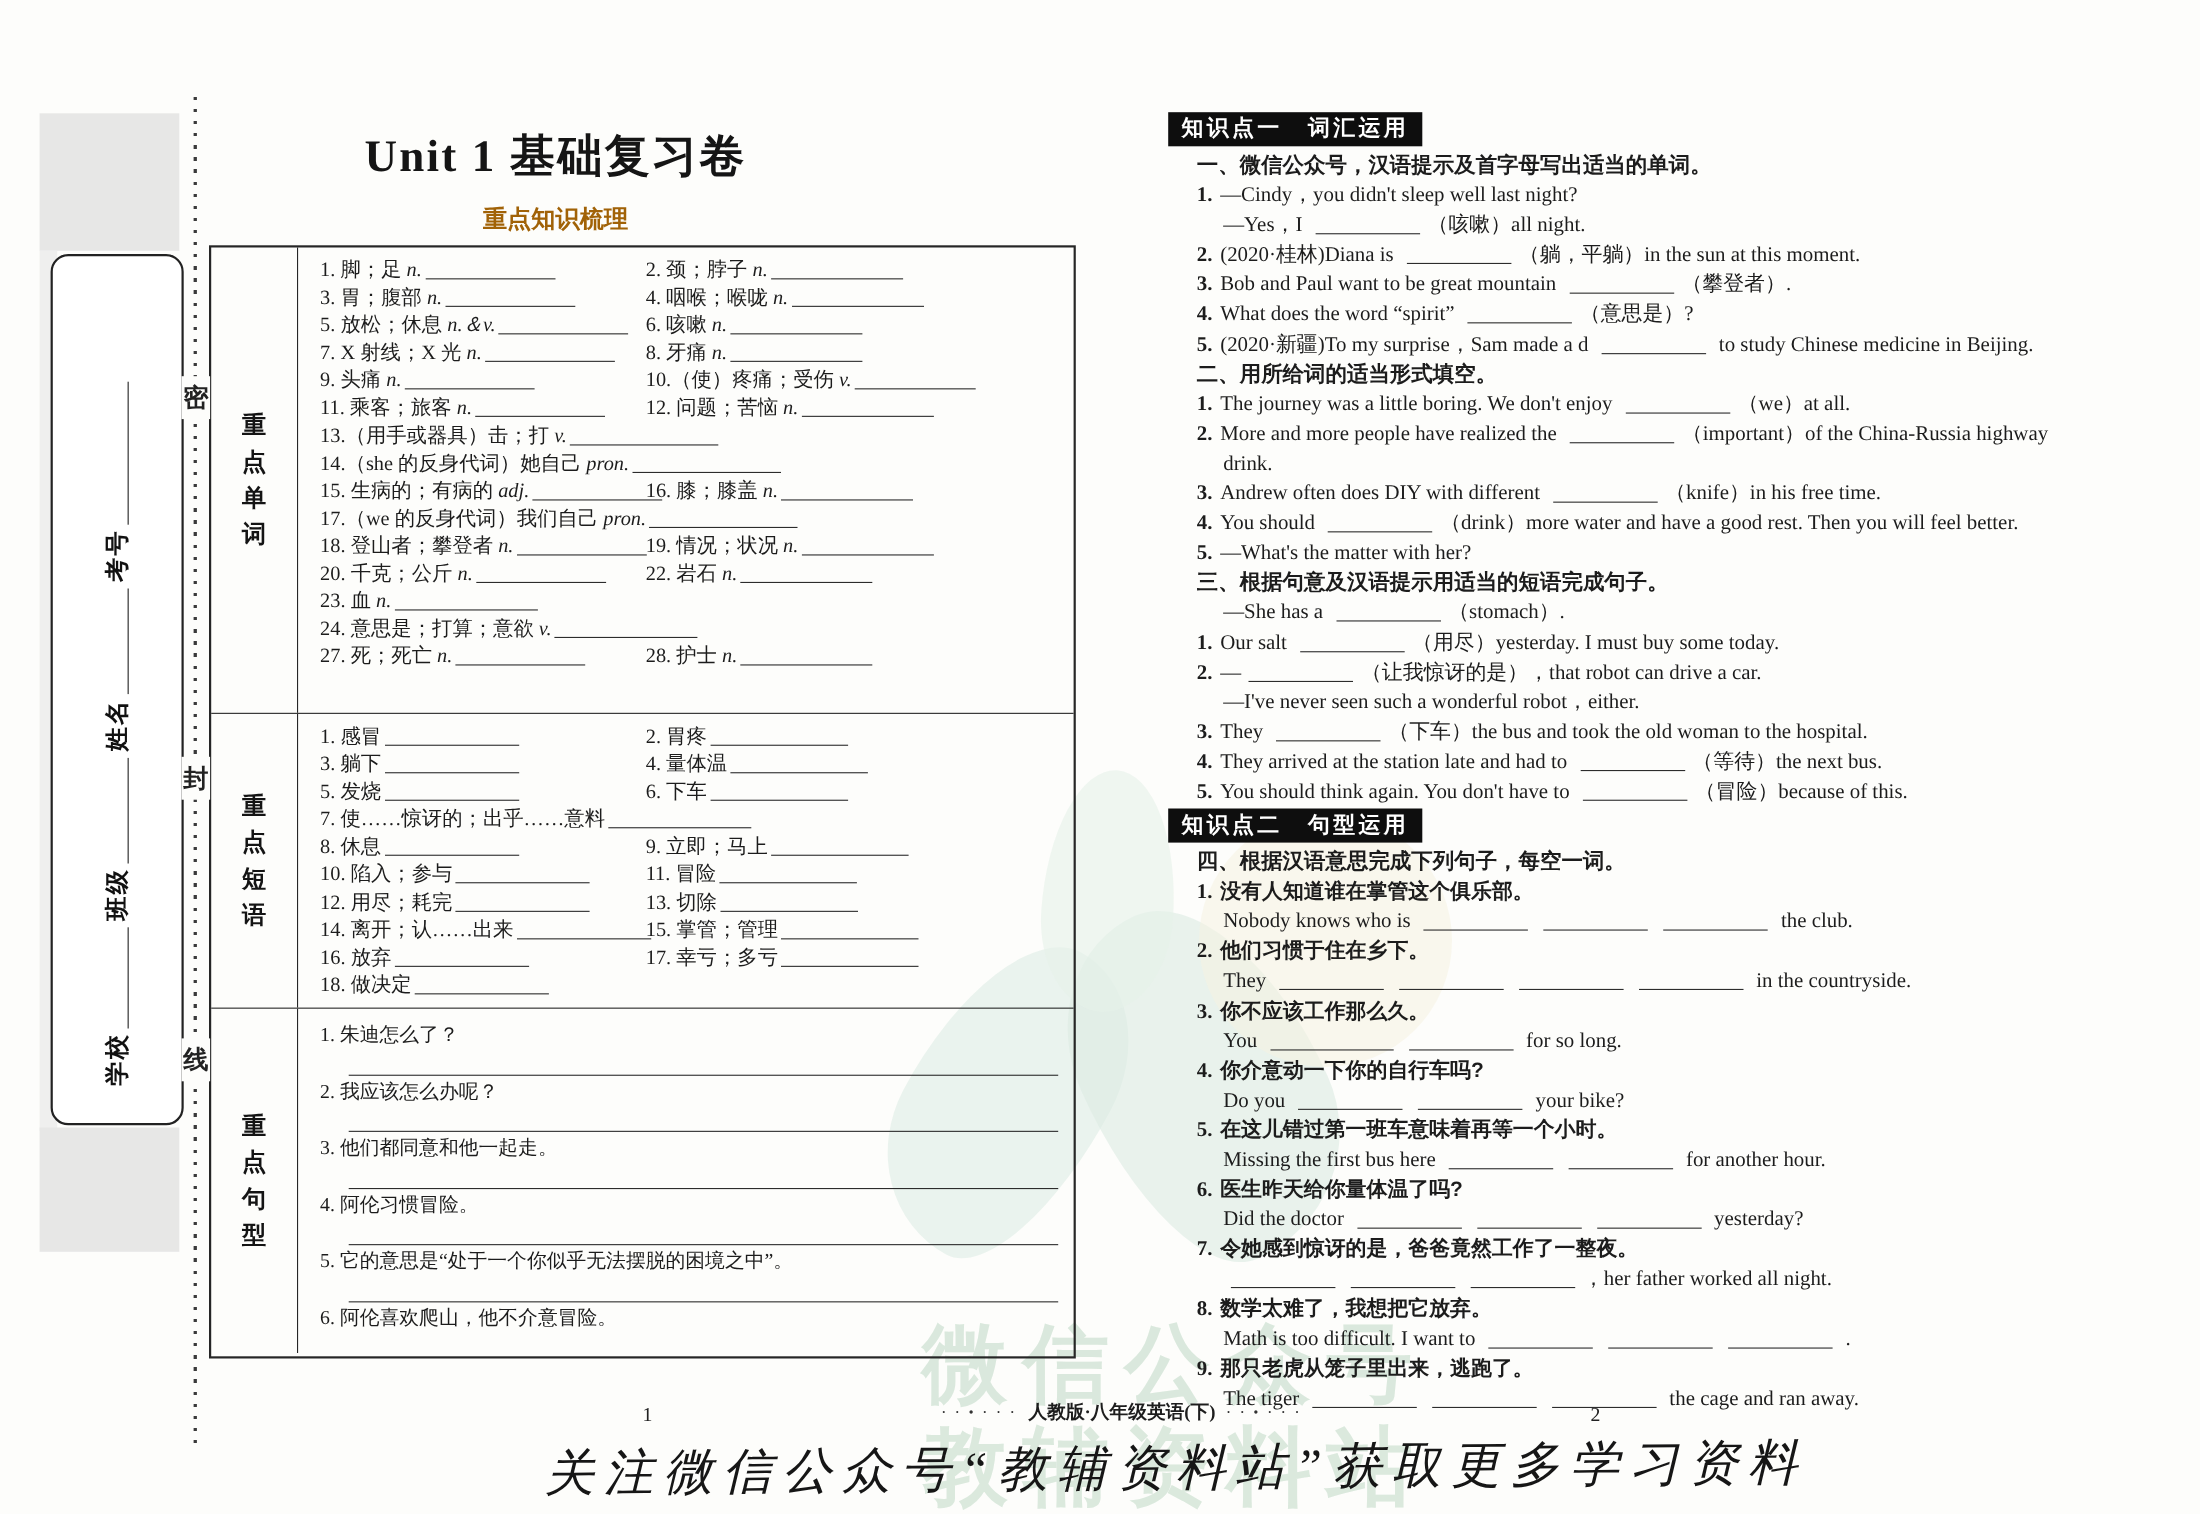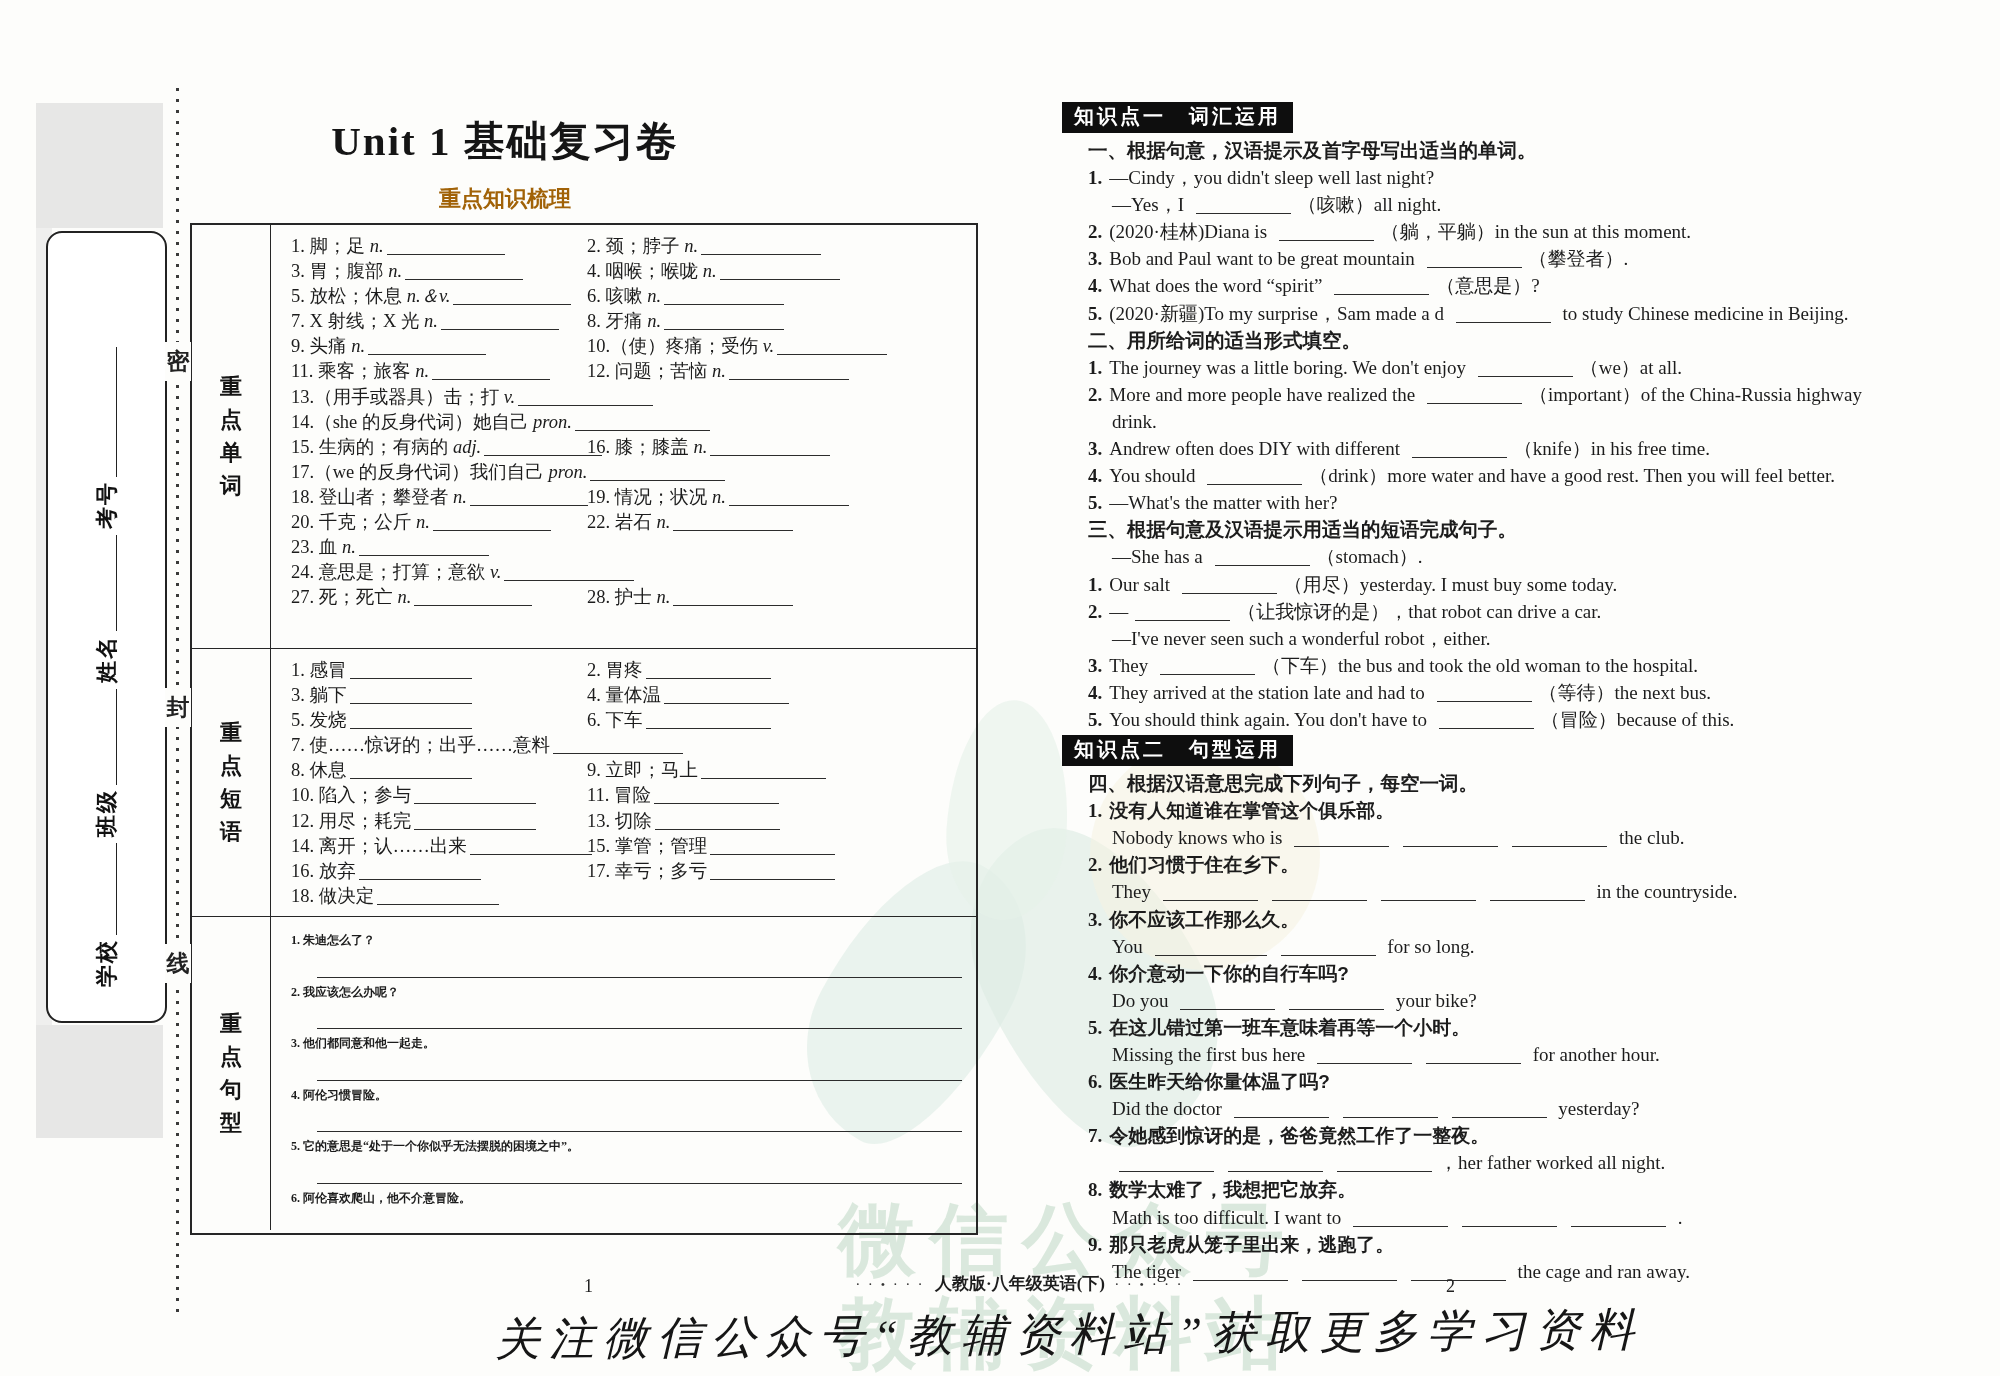--- a/index.html
+++ b/index.html
@@ -60,21 +60,21 @@
   }
   .t-content{flex:1;padding:9px 8px 0 20px;box-sizing:border-box;overflow:hidden;}
   .w-line{display:flex;line-height:25.1px;font-size:18.5px;white-space:nowrap;}
   .w-l{width:296px;}
   .w-r{flex:1;}
   .w-line i{font-style:italic;}
   .blank{
     display:inline-block;border-bottom:1.3px solid #2c2c2c;height:16px;
     vertical-align:-3px;margin:0 3px;
   }
-  .s-text{font-size:12px;line-height:24.5px;font-weight:700;margin-top:2px;white-space:nowrap;}
+  .s-text{font-size:18px;line-height:24.5px;font-weight:400;margin-top:2px;white-space:nowrap;}
   .s-under{height:24px;border-bottom:1.4px solid #2c2c2c;margin:0 6px 0 26px;}
   
   .right-col{
     position:absolute;left:1062px;top:100px;width:905px;z-index:1;
     font-size:19px;
   }
   .r-line{min-height:27.1px;line-height:27.1px;white-space:nowrap;}
   .kp-box{
     display:inline-block;background:#0e0e0e;color:#fff;font-weight:bold;
     font-size:20px;letter-spacing:3px;padding:1px 12px 3px;margin:2px 0 4px;
@@ -284,21 +284,21 @@
           <div class="s-text">5. 它的意思是“处于一个你似乎无法摆脱的困境之中”。</div>
           <div class="s-under"></div>
           <div class="s-text">6. 阿伦喜欢爬山，他不介意冒险。</div>
           <div class="s-under"></div>
         </div>
       </div>
     </div>
 
   <div class="right-col" id="right-col">
       <div><span class="kp-box">知识点一　词汇运用</span></div>
-      <div class="r-line r-sec">一、根据句意，汉语提示及首字母写出适当的单词。</div>
+      <div class="r-line r-sec">一、微信公众号，汉语提示及首字母写出适当的单词。</div>
       <div class="r-line r-item"><span class="num">1.</span><span>—Cindy，you didn't sleep well last night?</span></div>
       <div class="r-line r-cont"><span>—Yes，I </span><span class="r-blank" style="width: 95px;"></span><span>（咳嗽）all night.</span></div>
       <div class="r-line r-item"><span class="num">2.</span><span>(2020·桂林)Diana is </span><span class="r-blank" style="width: 95px;"></span><span>（躺，平躺）in the sun at this moment.</span></div>
       <div class="r-line r-item"><span class="num">3.</span><span>Bob and Paul want to be great mountain </span><span class="r-blank" style="width: 95px;"></span><span>（攀登者）.</span></div>
       <div class="r-line r-item"><span class="num">4.</span><span>What does the word “spirit” </span><span class="r-blank" style="width: 95px;"></span><span>（意思是）?</span></div>
       <div class="r-line r-item"><span class="num">5.</span><span>(2020·新疆)To my surprise，Sam made a d </span><span class="r-blank" style="width: 95px;"></span><span> to study Chinese medicine in Beijing.</span></div>
       <div class="r-line r-sec">二、用所给词的适当形式填空。</div>
       <div class="r-line r-item"><span class="num">1.</span><span>The journey was a little boring. We don't enjoy </span><span class="r-blank" style="width: 95px;"></span><span>（we）at all.</span></div>
       <div class="r-line r-item"><span class="num">2.</span><span>More and more people have realized the </span><span class="r-blank" style="width: 95px;"></span><span>（important）of the China-Russia highway</span></div>
       <div class="r-line r-cont"><span>drink.</span></div>

